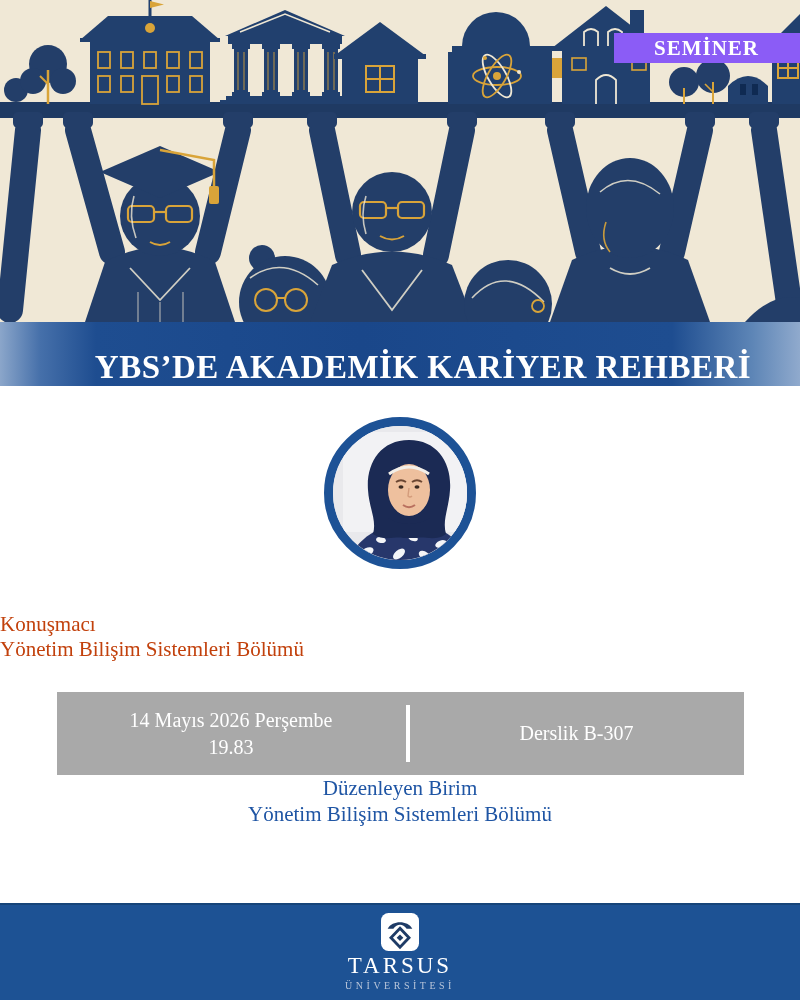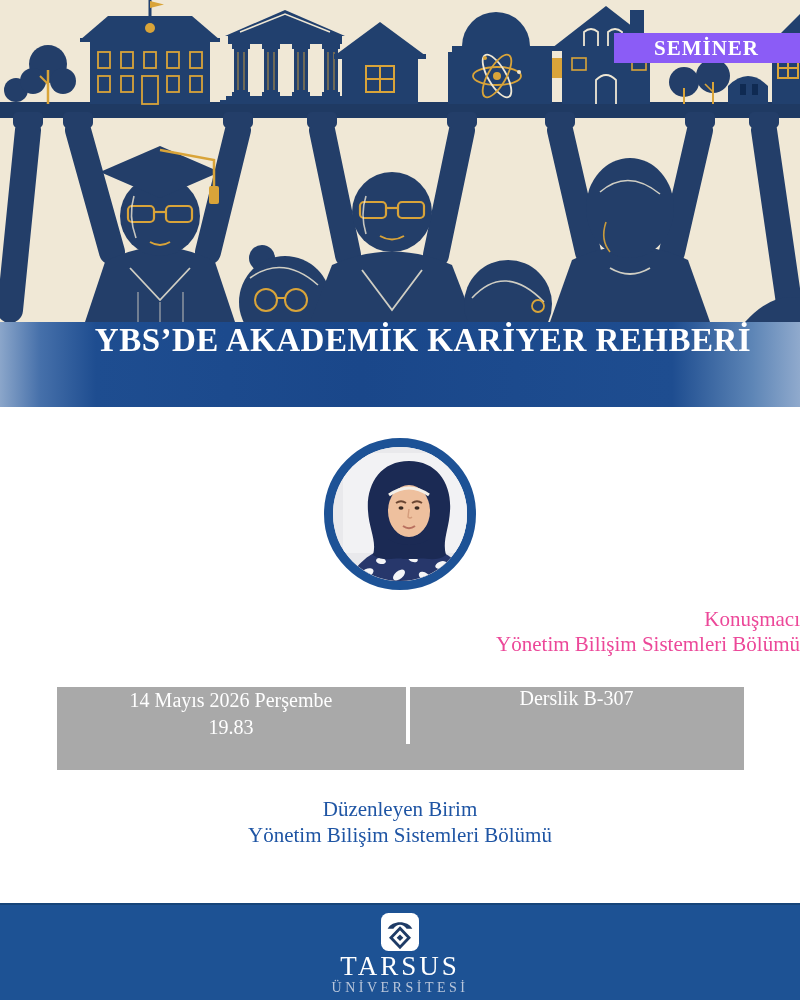--- a/index.html
+++ b/index.html
@@ -14,57 +14,57 @@
   .hero { position:relative; width:800px; height:322px; background:#f0e8d6; }
   .hero svg { display:block; }
   .badge {
     position:absolute; left:583px; top:33px; width:217px; height:30px;
     background:#8b5cf6; color:#ffffff; display:flex; align-items:center;
     padding-left:40px; font-weight:bold; font-size:21px; letter-spacing:1px;margin-left:31px;
   }
 
   
   .title-banner {
-    width:800px; height:85px;
+    width:800px; height:64px;
     background:linear-gradient(90deg,#8ba6ca 0%,#4670aa 5%,#1e4d90 12%,#1a478a 45%,#1e4d90 84%,#5d85b6 94%,#90aacd 100%);
-    display:flex; align-items:flex-start; justify-content:center;padding-left:46px;
+    display:flex; align-items:flex-end; justify-content:center;padding-left:46px;
   }
   .title-banner h1 { color:#ffffff; font-size:33px; font-weight:bold; letter-spacing:.5px; white-space:nowrap; }
 
   
   .photo-section { display:flex; justify-content:center; margin-top:31px; }
   .photo-circle {
     width:152px; height:152px; border-radius:50%; border:9px solid #1d5296;
     overflow:hidden; background:#e9e9ec;
   }
 
   
-  .speaker { margin-top:17px; text-align:right; color:#ec4899; font-size:21px; line-height:25px; }
+  .speaker { margin-top:43px; text-align:left; color:#c2410c; font-size:21px; line-height:25px; }
 
   
   .info-bar {
     margin:30px auto 0; width:687px; height:83px; background:#a9a9a9;
-    display:flex; color:#ffffff; font-size:20px;
+    display:flex; align-items:center; color:#ffffff; font-size:20px;
   }
   .info-left { width:349px; text-align:center; line-height:27px; }
   .info-divider { width:4px; height:57px; background:#ffffff; }
   .info-right { flex:1; text-align:center; }
 
   
-  .organizer { margin-top:26px; text-align:center; color:#1f55a4; font-size:21px; line-height:26px; }
+  .organizer { text-align:center; color:#1f55a4; font-size:21px; line-height:26px; }
 
   
   .footer {
     position:absolute; left:0; bottom:0; width:800px; height:97px;
     background:#1d5294; border-top:2px solid #164479;
     display:flex; flex-direction:column; align-items:center; padding-top:8px;
   }
   .logo-box { width:38px; height:38px; }
-  .uni-name { color:#ffffff; font-size:27px; letter-spacing:3px; margin-top:3px; line-height:24px; }
-  .uni-sub { color:#b9c6da; font-size:14px; letter-spacing:3.5px; margin-top:2px; }
+  .uni-name { color:#ffffff; font-size:23px; letter-spacing:3px; margin-top:3px; line-height:24px; }
+  .uni-sub { color:#b9c6da; font-size:10px; letter-spacing:3.5px; margin-top:2px; }
 </style>
 </head>
 <body>
 
 <div class="poster">
 
   <div class="hero">
     <svg width="800" height="322" viewBox="0 0 800 322">
       <rect x="0" y="0" width="800" height="322" fill="#f0e8d6"></rect>
       <g fill="#233e69">

